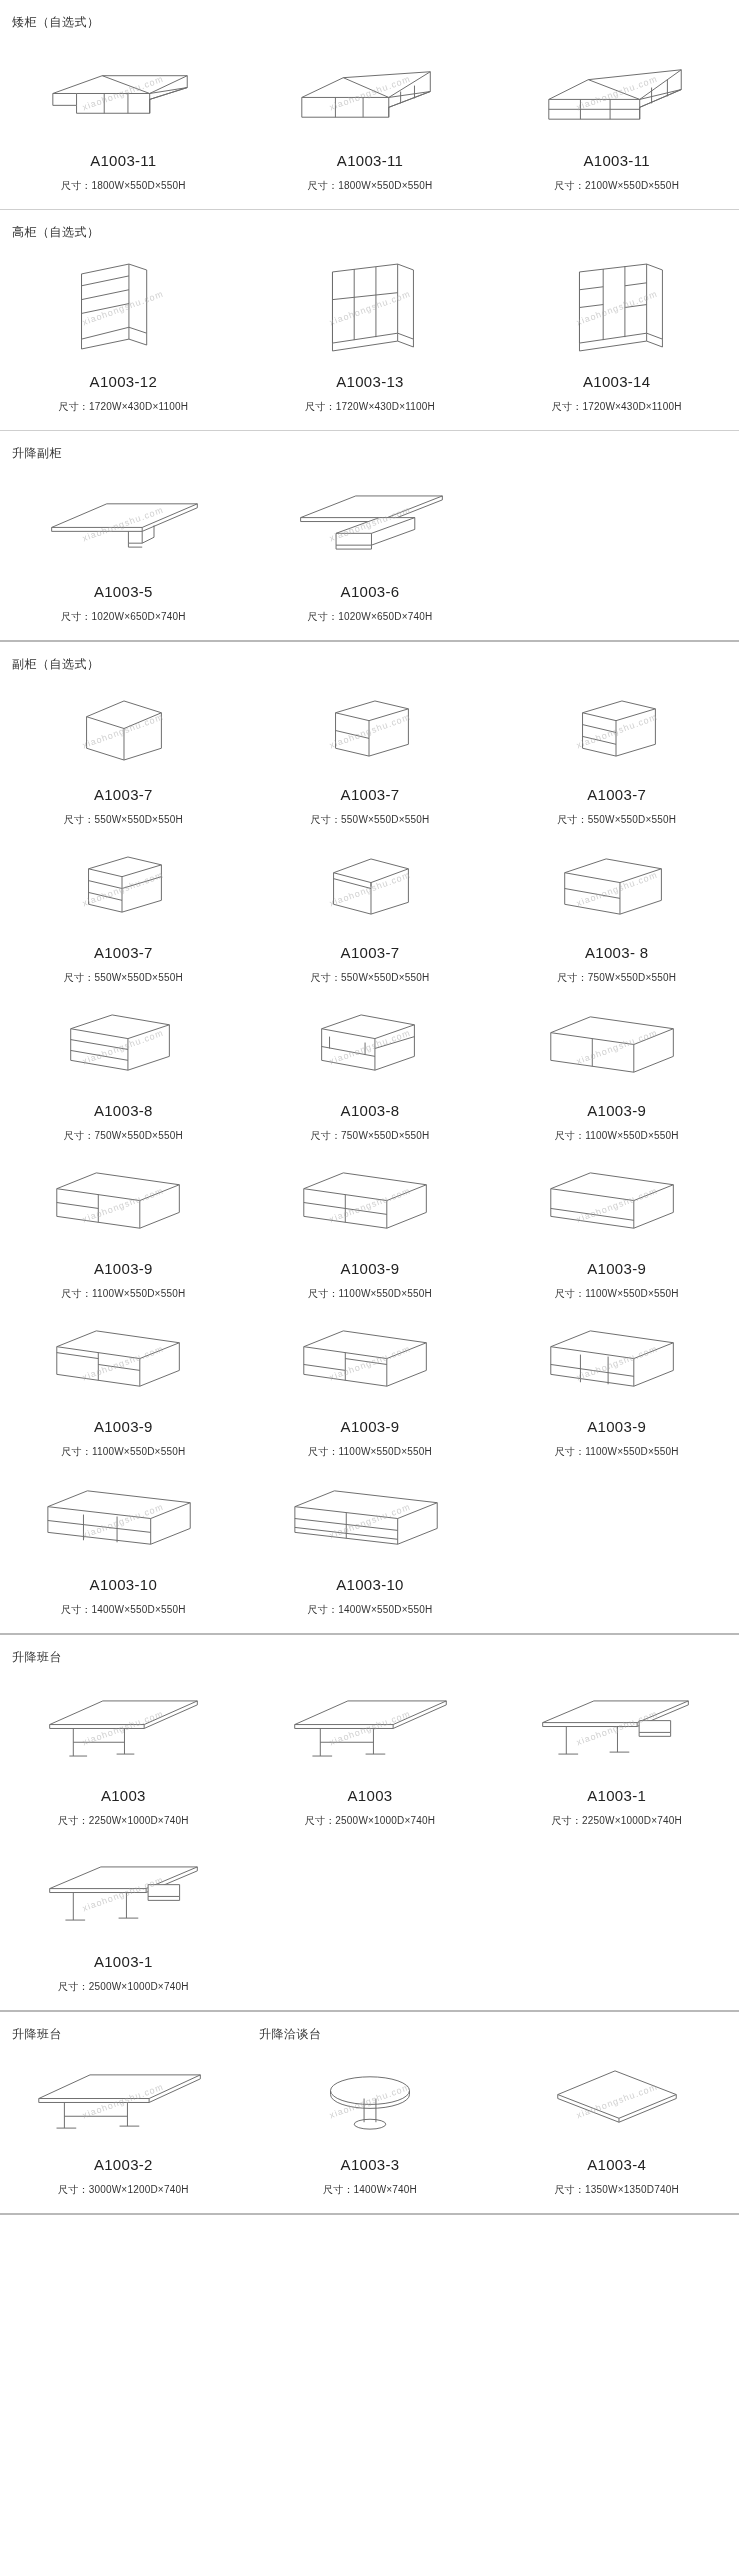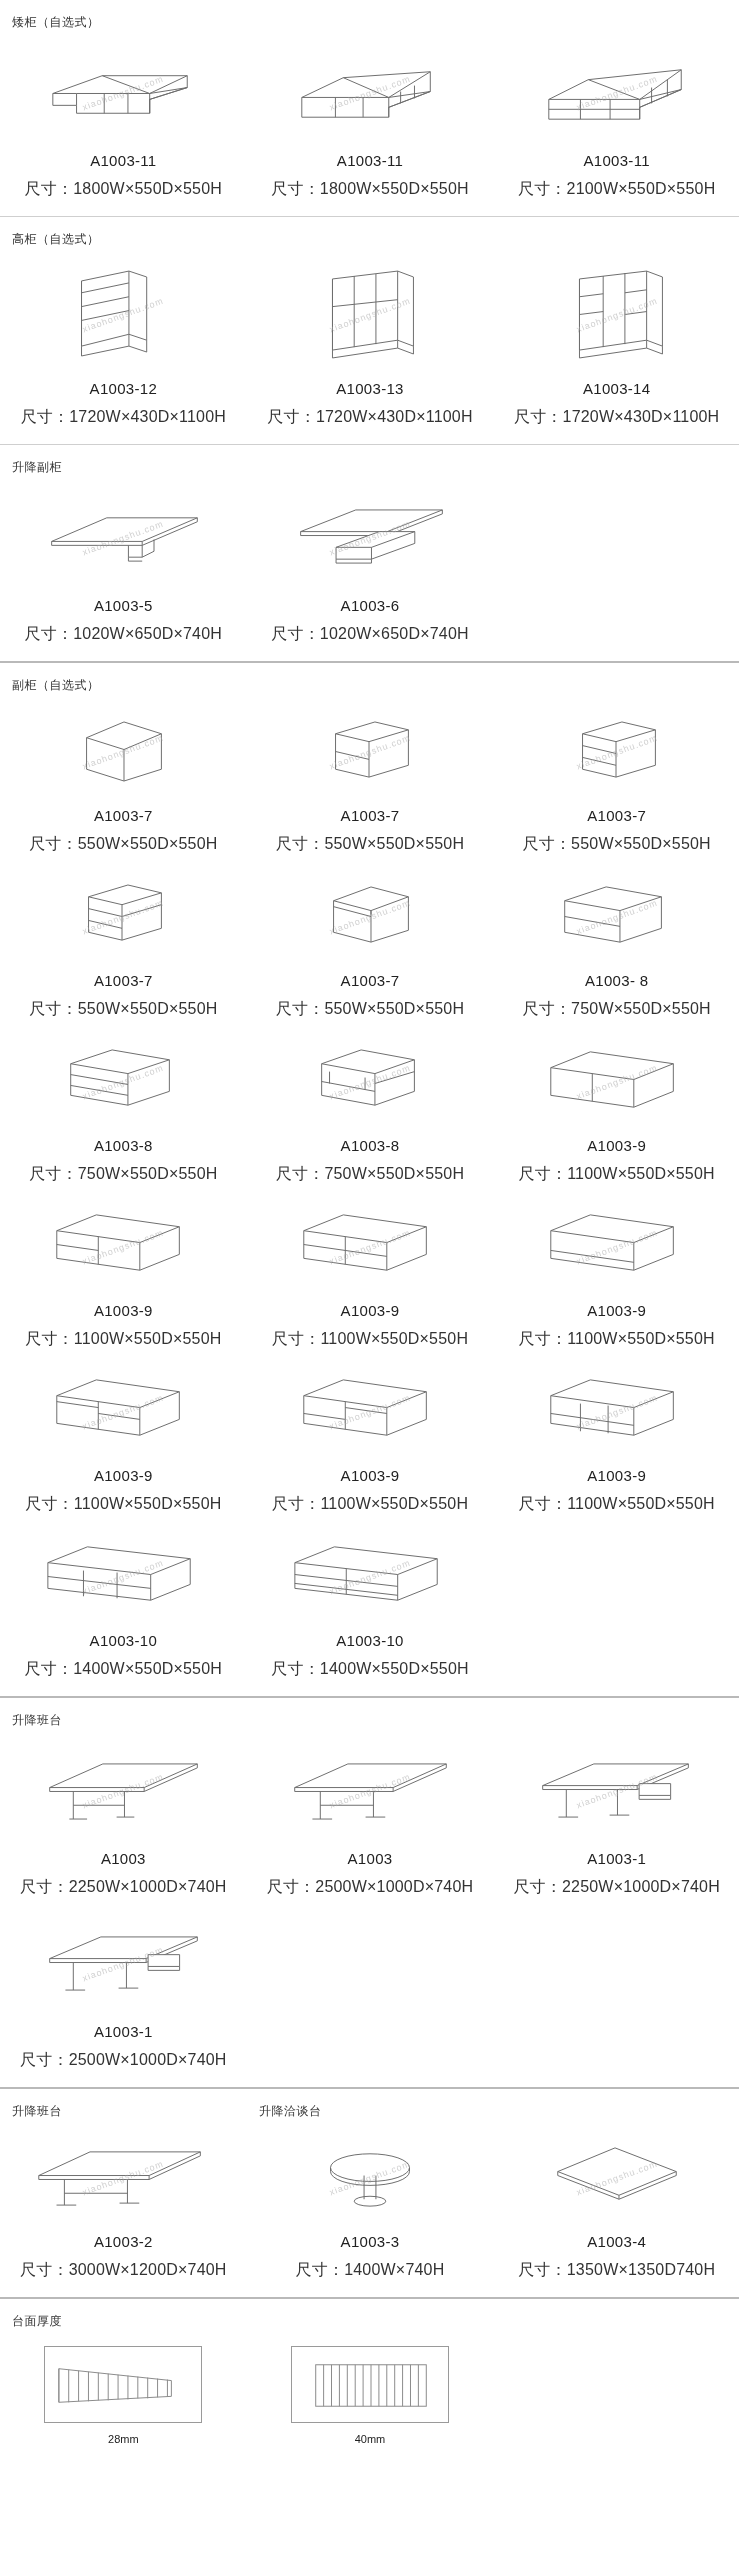--- a/index.html
+++ b/index.html
@@ -56,21 +56,21 @@
   .art.tall { height: 110px; }
   .art.short { height: 91px; }
   .art svg { display: block; overflow: visible; }
   .code {
     font-size: 15px;
     color: #222;
     margin-top: 10px;
     letter-spacing: 0.3px;
   }
   .dim {
-    font-size: 16px;
+    font-size: 10px;
     color: #333;
     margin-top: 10px;
     letter-spacing: 0.2px;
   }
   .wm {
     position: absolute;
     left: 50%;
     top: 50%;
     transform: translate(-50%,-50%) rotate(-20deg);
     font-size: 9px;
@@ -732,47 +732,15 @@
           </svg>
           <div class="wm">xiaohongshu.com</div>
         </div>
         <div class="code">A1003-4</div>
         <div class="dim">尺寸：1350W×1350D740H</div>
       </div>
     </div>
     <div class="divider thick"></div>
   </div>
 
-  <div class="section">
-    <div class="section-head">台面厚度</div>
-    <div class="thickness-row">
-
-      <div class="thickness-cell">
-        <div class="thickness-box">
-          <svg width="158" height="77" viewBox="0 0 160 78">
-            <g fill="none" stroke="#8a8a8a" stroke-width="1">
-              <path d="M14 22 L128 34 L128 50 L14 56 Z"></path>
-              <path d="M14 22 L14 56"></path>
-              <path d="M24 23 L24 56 M34 24 L34 55 M44 25 L44 55 M54 26 L54 54 M64 27 L64 54 M74 28 L74 53 M84 29 L84 53 M94 30 L94 52 M104 31 L104 52 M114 32 L114 51 M124 33 L124 50"></path>
-            </g>
-          </svg>
-        </div>
-        <div class="t-label">28mm</div>
-      </div>
-
-      <div class="thickness-cell">
-        <div class="thickness-box">
-          <svg width="158" height="77" viewBox="0 0 160 78">
-            <g fill="none" stroke="#8a8a8a" stroke-width="1">
-              <rect x="24" y="18" width="112" height="42"></rect>
-              <path d="M32 18 L32 60 M40 18 L40 60 M48 18 L48 60 M56 18 L56 60 M64 18 L64 60 M72 18 L72 60 M80 18 L80 60 M88 18 L88 60 M96 18 L96 60 M104 18 L104 60 M112 18 L112 60 M120 18 L120 60 M128 18 L128 60"></path>
-            </g>
-          </svg>
-        </div>
-        <div class="t-label">40mm</div>
-      </div>
-
-      <div class="thickness-cell"></div>
-    </div>
-  </div>
 
 </div>
 
 
 </body></html>

